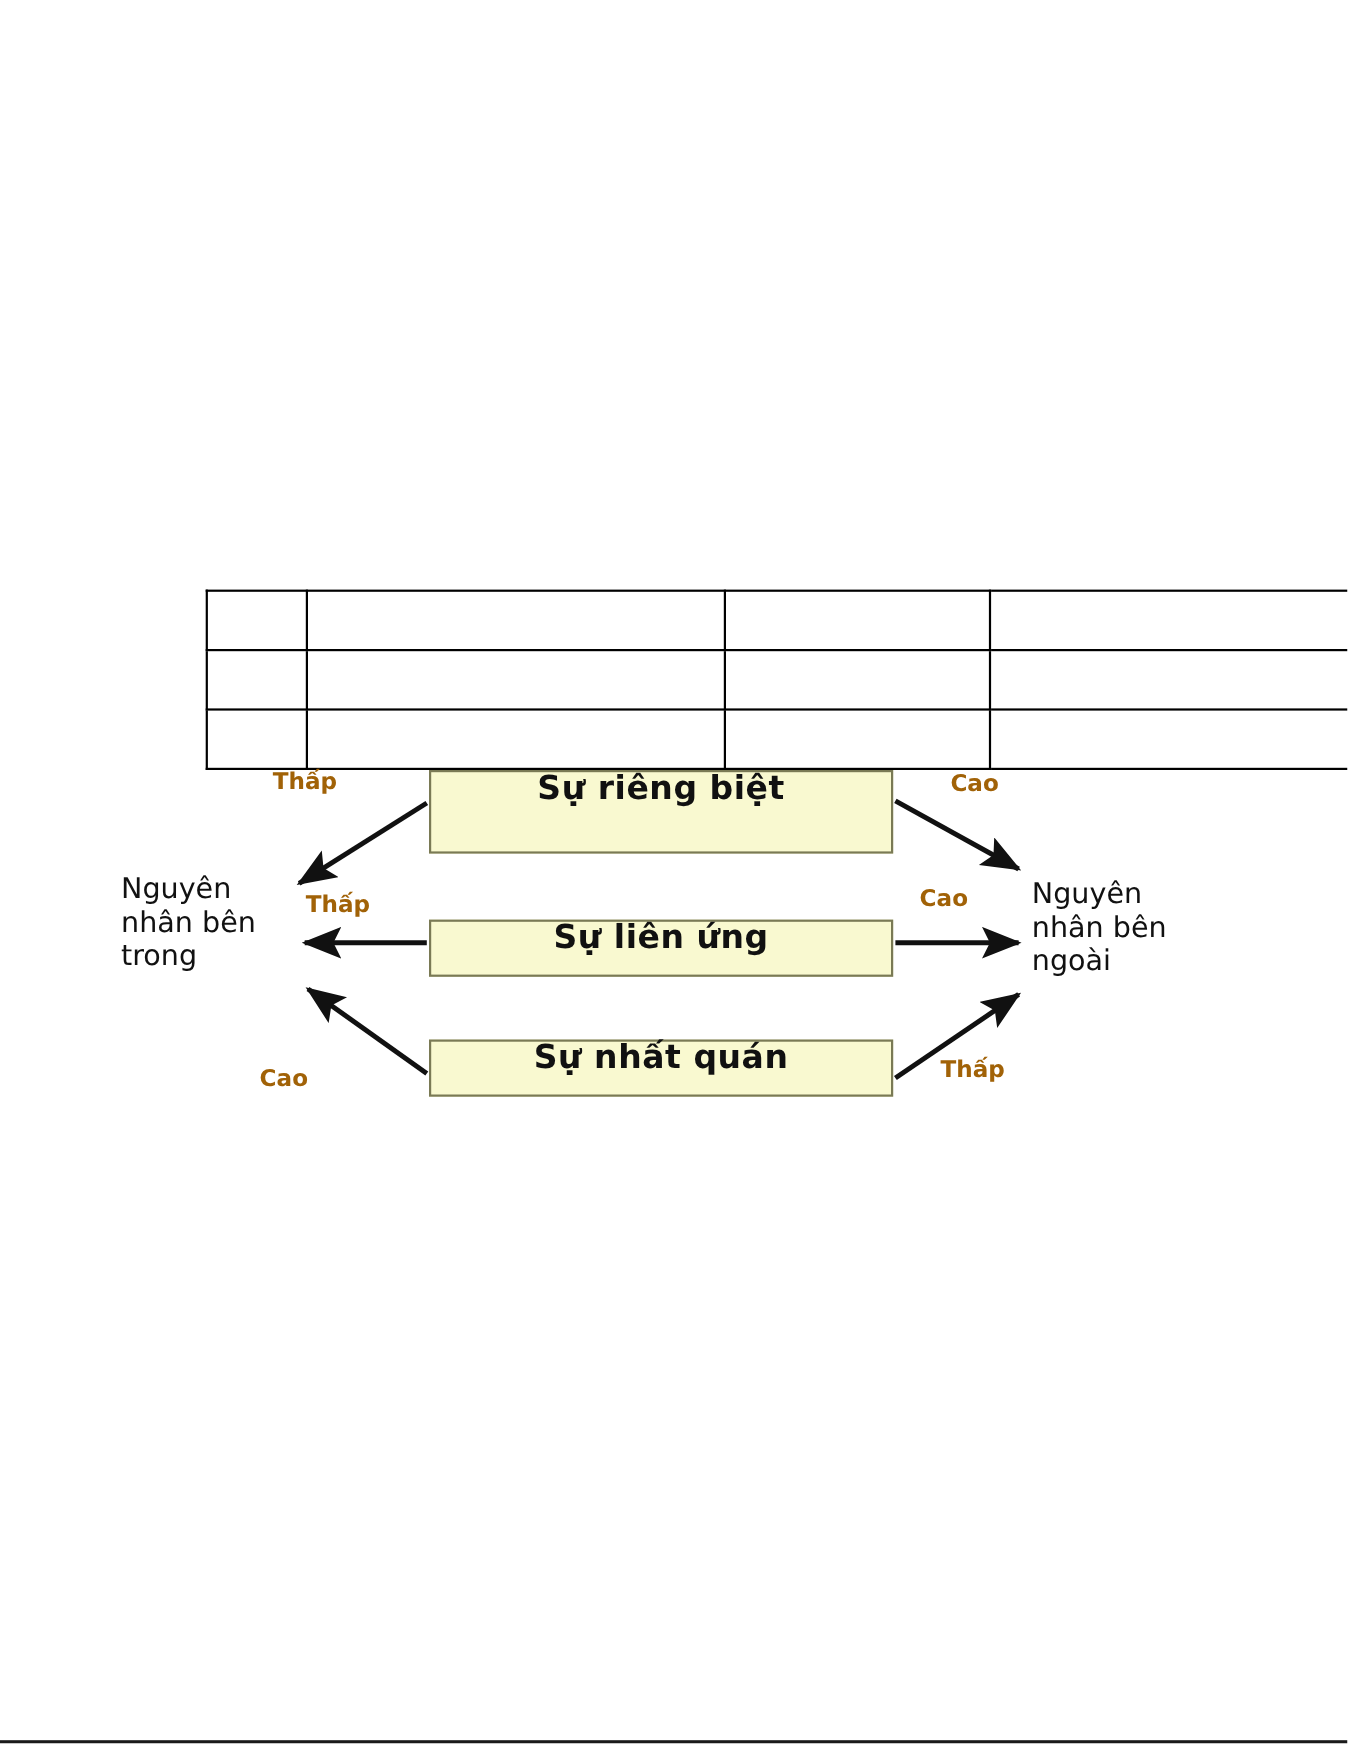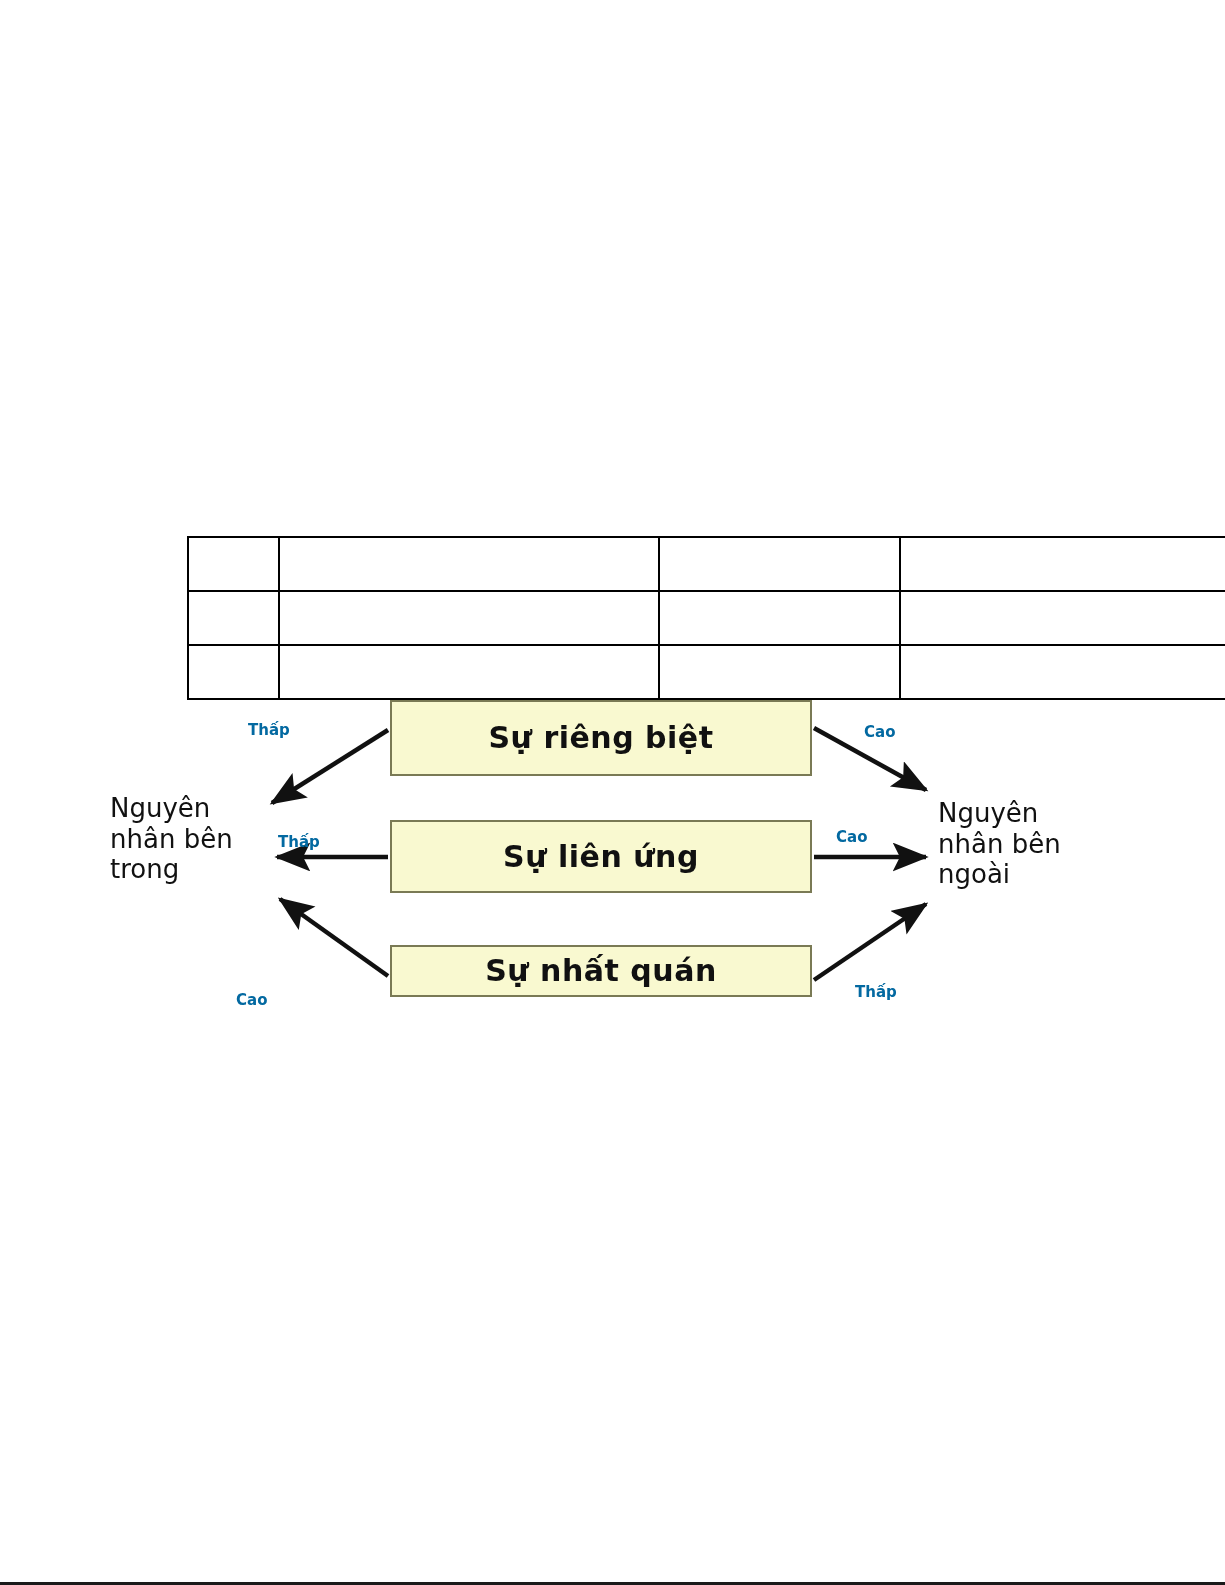--- a/index.html
+++ b/index.html
@@ -53,46 +53,44 @@
     left: 0;
     top: 0;
   }
 
   .node-box {
     position: absolute;
     background: #f9f9d0;
     border: 2px solid #7a7a55;
     box-sizing: border-box;
     display: flex;
-    align-items: center;
     justify-content: center;
   }
   .node-box .node-label {
     font-family: "DejaVu Sans", sans-serif;
     font-weight: bold;
     font-size: 30px;
     color: #111111;
     letter-spacing: 0.5px;
     line-height: 1;
     white-space: nowrap;
   }
 
   #box-0 { left: 390px; top: 20px;  width: 422px; height: 76px; }
-  #box-1 { left: 390px; top: 140px; width: 422px; height: 73px; }
+  #box-1 { left: 390px; top: 156px; width: 422px; height: 52px; }
   #box-2 { left: 390px; top: 265px; width: 422px; height: 52px; }
 
   .edge-label {
     position: absolute;
     font-family: "DejaVu Sans", sans-serif;
     font-weight: bold;
-    font-size: 15px;
-    color: #0369a1;
+    font-size: 21px;
+    color: #a16207;
     white-space: nowrap;
     line-height: 1;
-    margin-top: 23px;
   }
   #lbl-tl { left: 248px; top: 20px; }
   #lbl-tr { left: 864px; top: 22px; }
   #lbl-ml { left: 278px; top: 132px; }
   #lbl-mr { left: 836px; top: 127px; }
   #lbl-bl { left: 236px; top: 290px; }
   #lbl-br { left: 855px; top: 282px; }
 
   .pole-label {
     position: absolute;

